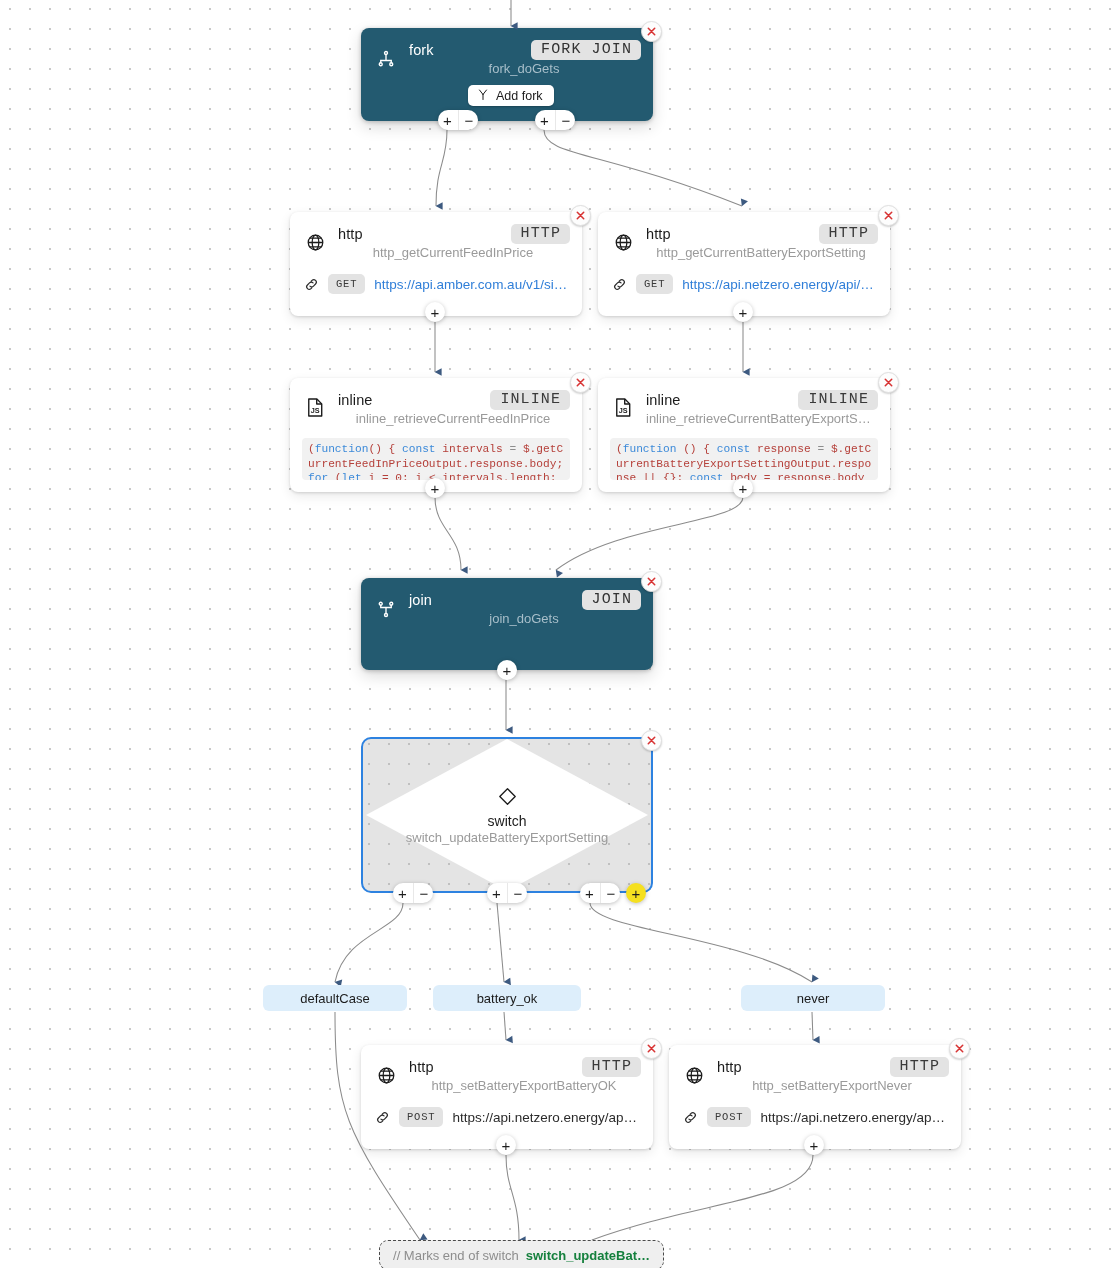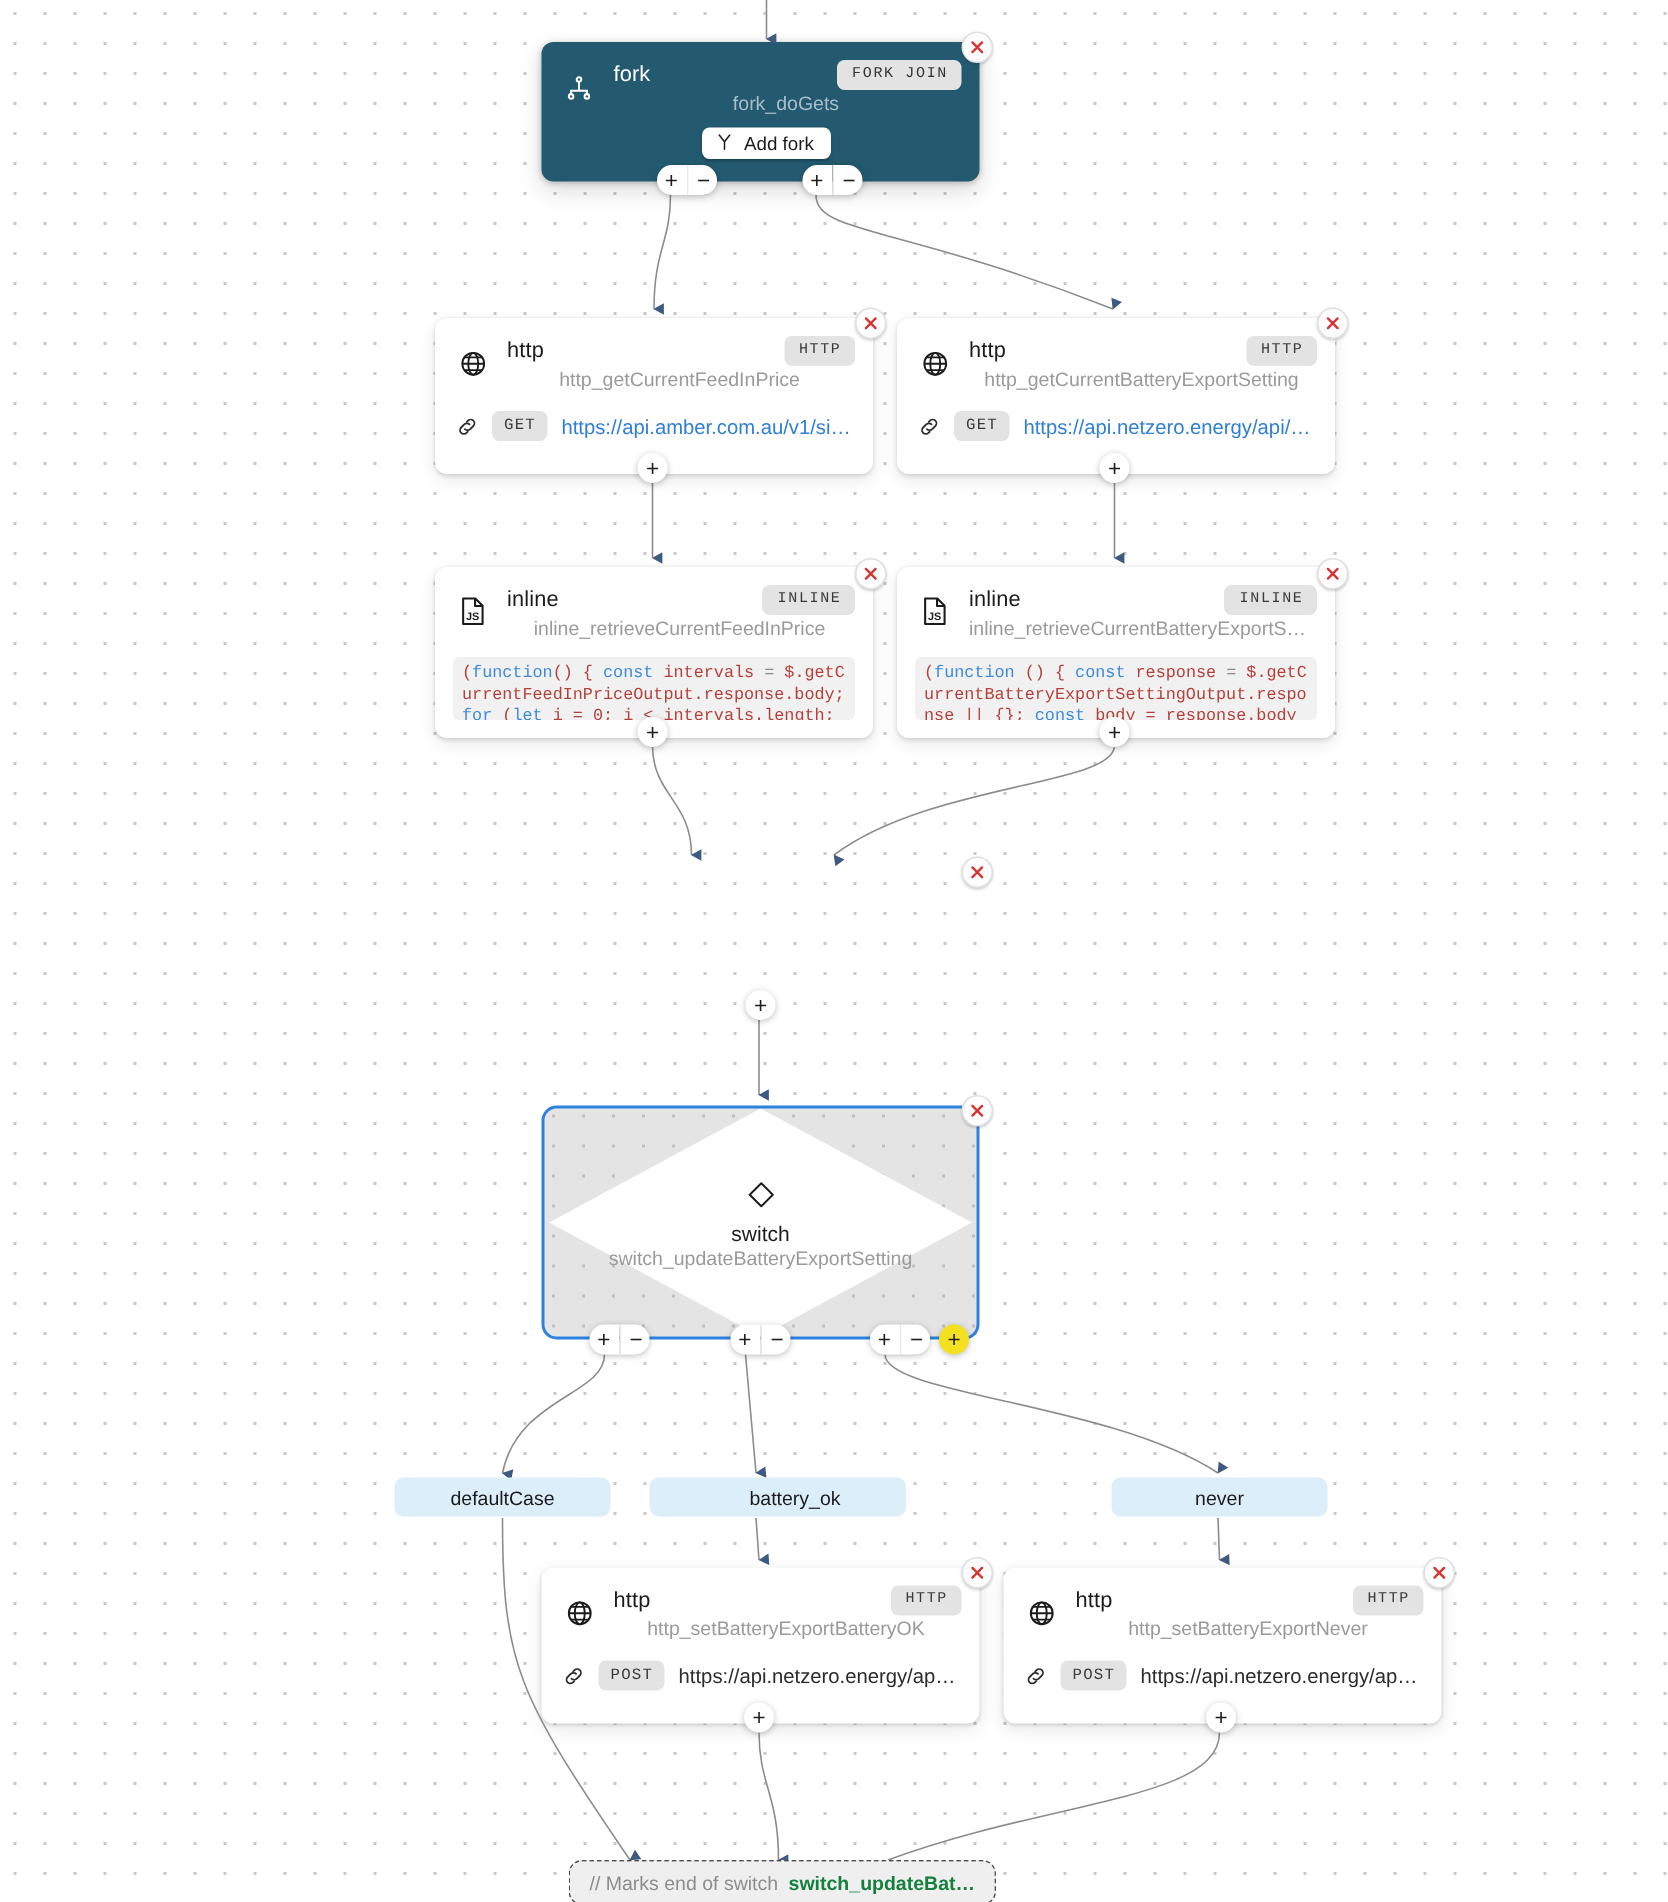--- a/index.html
+++ b/index.html
@@ -75,21 +75,21 @@
     text-align: center;
   }
   .teal .node-sub { color: #a8bfca; }
 
   .badge {
     position: absolute;
     right: 12px;
     top: 12px;
     background: #e3e3e3;
     color: #3a3a3a;
-    font-size: 10px;
+    font-size: 15px;
     letter-spacing: 1.1px;
     font-family: "Liberation Mono", monospace;
     padding: 4px 9px 4px 10px;
     border-radius: 5px;
     line-height: 12px;
   }
   .teal .badge { background: #e3e3e3; color: #333; }
 
   
   .url-row {
@@ -452,20 +452,37 @@
   </div>
   <div class="close-x" style="left:878px; top:372px;">
     <svg width="11" height="11" viewBox="0 0 12 12" stroke="#d83333" stroke-width="1.7" stroke-linecap="round">
         <path d="M2.5 2.5 L9.5 9.5 M9.5 2.5 L2.5 9.5"></path>
       </svg>
   </div>
   <div class="handle-group" style="left:733px; top:478px;">
     <span class="hbtn single">+</span>
   </div>
 
+  <div class="card teal" style="left:361px; top:578px; width:292px; height:92px;">
+    <div class="node-head">
+      <span class="node-icon">
+        <svg width="18" height="18" viewBox="0 0 24 24" fill="none" stroke="#ffffff" stroke-width="1.8" stroke-linecap="round">
+          <circle cx="5" cy="5" r="2"></circle>
+            <circle cx="19" cy="5" r="2"></circle>
+            <circle cx="12" cy="20" r="2"></circle>
+          <path d="M5 7v3h14V7M12 10v8"></path>
+        </svg>
+      </span>
+      <div class="node-titles">
+        <div class="node-title">join</div>
+        <div class="node-sub">join_doGets</div>
+      </div>
+      <span class="badge">JOIN</span>
+    </div>
+  </div>
   <div class="close-x" style="left:641px; top:571px;">
     <svg width="11" height="11" viewBox="0 0 12 12" stroke="#d83333" stroke-width="1.7" stroke-linecap="round">
         <path d="M2.5 2.5 L9.5 9.5 M9.5 2.5 L2.5 9.5"></path>
       </svg>
   </div>
   <div class="handle-group" style="left:497px; top:660px;">
     <span class="hbtn single">+</span>
   </div>
 
   <div class="switch-wrap" style="left:361px; top:737px; width:292px; height:156px;"></div>
@@ -497,21 +514,21 @@
     <span class="hbtn l">+</span>
     <span class="hbtn r">−</span>
   </div>
   <div class="handle-group" style="left:626px; top:883px;">
     <span class="hbtn yellow">+</span>
   </div>
 
   <div class="case-pill" style="left:263px; top:985px; width:144px;">
     <span>defaultCase</span>
   </div>
-  <div class="case-pill" style="left:433px; top:985px; width:148px;padding-left:23px;">
+  <div class="case-pill" style="left:433px; top:985px; width:148px;">
     <span>battery_ok</span>
   </div>
   <div class="case-pill" style="left:741px; top:985px; width:144px;">
     <span>never</span>
   </div>
 
   <div class="card" style="left:361px; top:1045px; width:292px; height:104px;">
     <div class="node-head">
       <span class="node-icon">
         <svg width="19" height="19" viewBox="0 0 24 24" fill="none" stroke="#1b1b1b" stroke-width="1.6">

